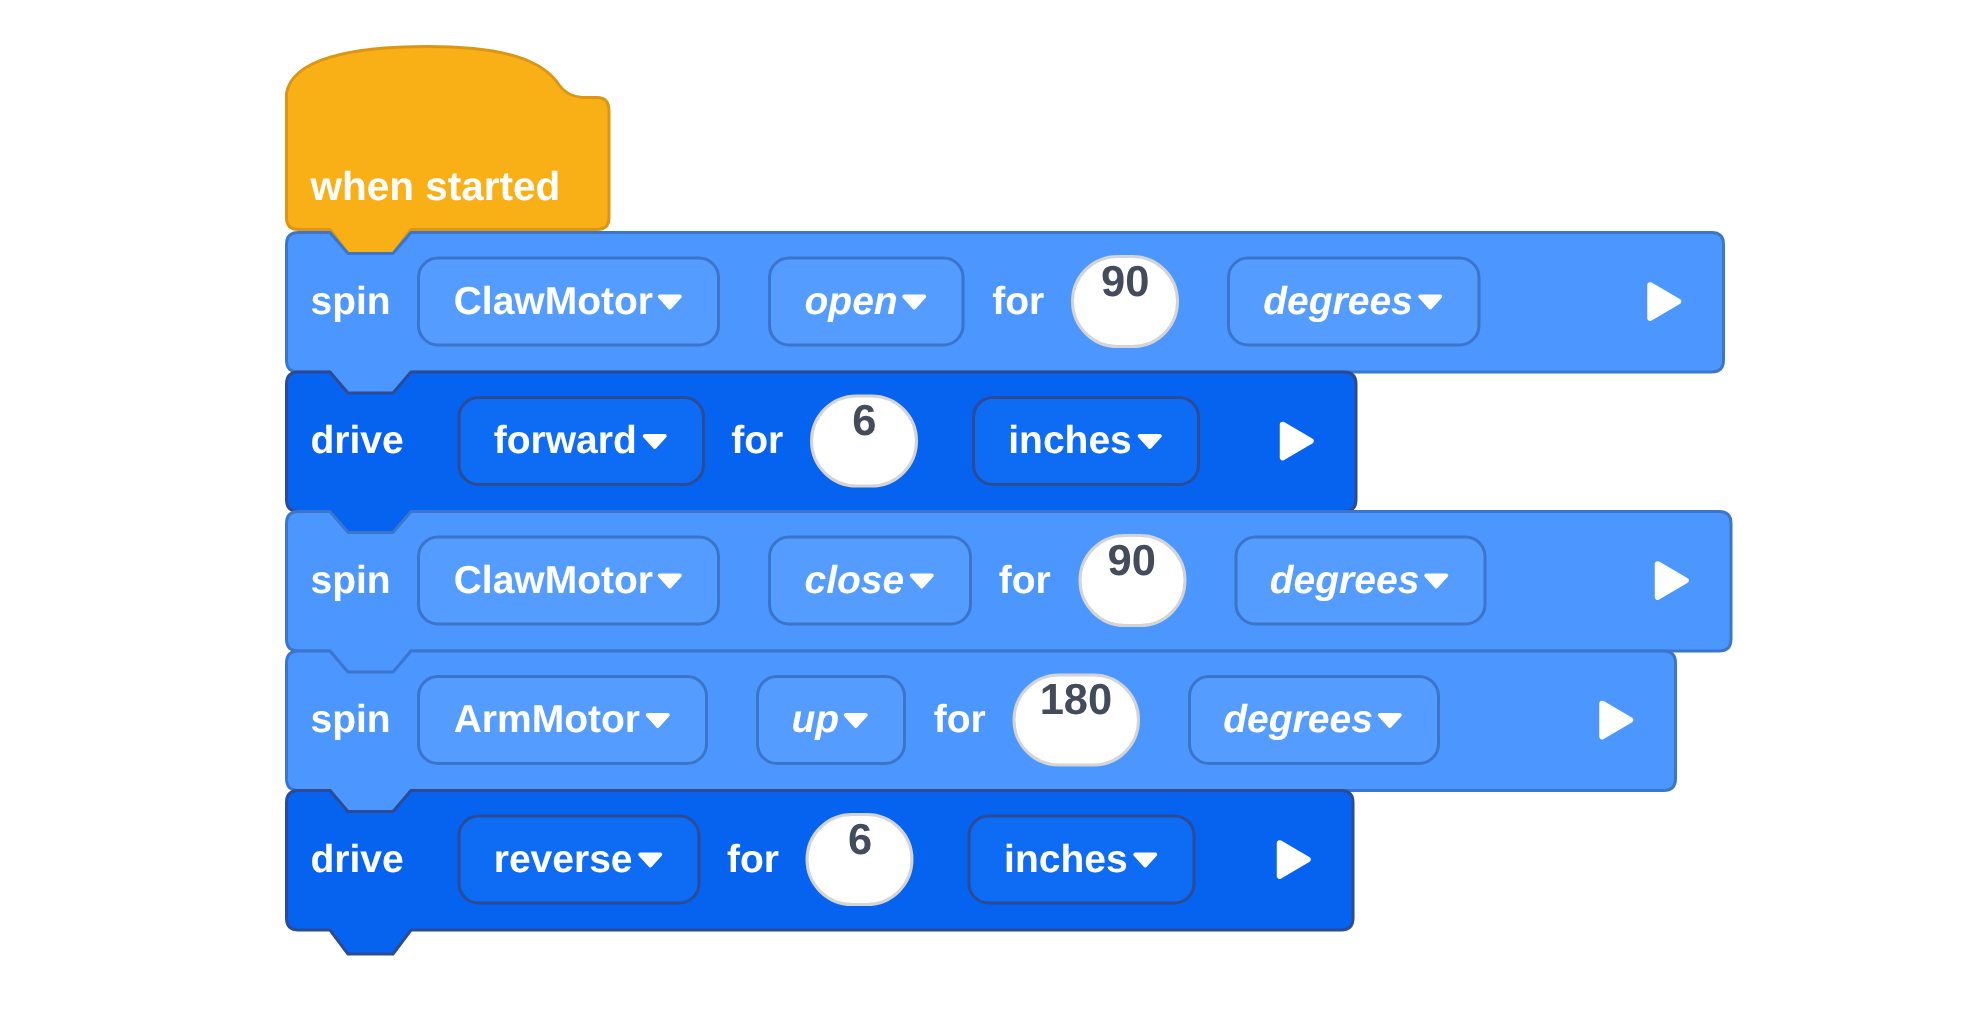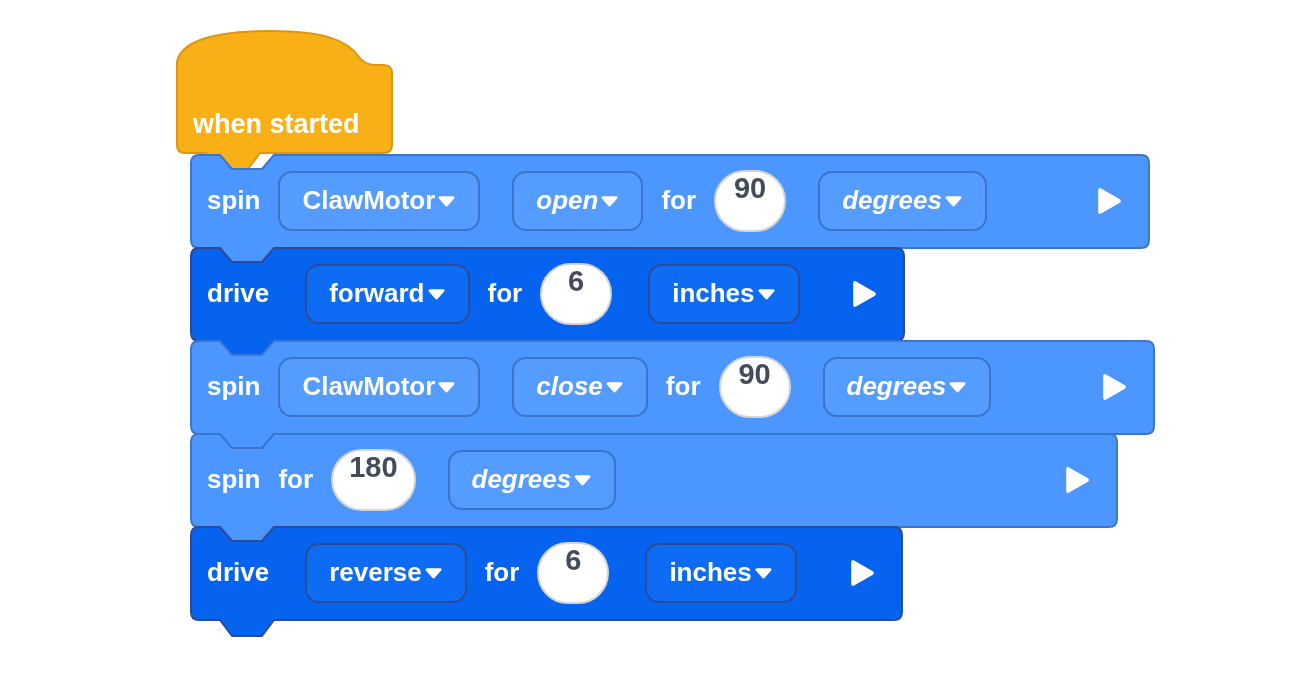--- a/index.html
+++ b/index.html
@@ -41,21 +41,21 @@
   .play{
     position:absolute;right:28px;top:50%;transform:translateY(-50%);
     width:25px;height:29px;cursor:pointer;
   }
 </style>
 </head>
 <body>
 
 <div class="canvas">
 
-  <div class="block hat" style="left:176px;top:30px;width:245px;height:124px">
+  <div class="block hat" style="left:190px;top:30px;width:245px;height:124px">
     <svg class="shape" width="217" height="142" viewBox="0 0 217 142">
         <path d="M 1 32 C 5 10 42 1 95 1 C 146 1 172 10 183 27 Q 188 34 198 35 L 208 35
           Q 216 35 216 44 V 115 Q 216 123 208 123
           H 84 l -12 16 h -30 l -12 -16 H 9
           Q 1 123 1 115 Z" stroke-linejoin="round"></path>
       </svg>
     <div class="content hat-content">
       <span class="op">when started</span>
     </div>
   </div>
@@ -167,20 +167,32 @@
 
   <div class="block light" style="left:190px;top:433px;width:928px;height:93px">
     <svg class="shape" width="928" height="113" viewBox="0 0 928 113">
         <path d="M 9 1 H 30 l 12 14 h 30 l 12 -14 H 919
           Q 927 1 927 9 V 86 Q 927 94 919 94
           H 84 l -12 16 h -30 l -12 -16 H 9
           Q 1 94 1 86 V 9 Q 1 1 9 1 Z" stroke-linejoin="round"></path>
       </svg>
     <div class="content">
       <span class="op">spin</span>
+      <div class="dropdown">
+        <span>ArmMotor</span>
+        <svg class="arr" viewBox="0 0 14 9">
+            <path d="M2 2 H12 L7 7.5 Z" fill="#fff" stroke="#fff" stroke-width="2" stroke-linejoin="round"></path>
+          </svg>
+      </div>
+      <div class="dropdown ml14">
+        <span>up</span>
+        <svg class="arr" viewBox="0 0 14 9">
+            <path d="M2 2 H12 L7 7.5 Z" fill="#fff" stroke="#fff" stroke-width="2" stroke-linejoin="round"></path>
+          </svg>
+      </div>
       <span class="op">for</span>
       <div class="pill">
         <span>180</span>
       </div>
       <div class="dropdown ml14">
         <span>degrees</span>
         <svg class="arr" viewBox="0 0 14 9">
             <path d="M2 2 H12 L7 7.5 Z" fill="#fff" stroke="#fff" stroke-width="2" stroke-linejoin="round"></path>
           </svg>
       </div>

